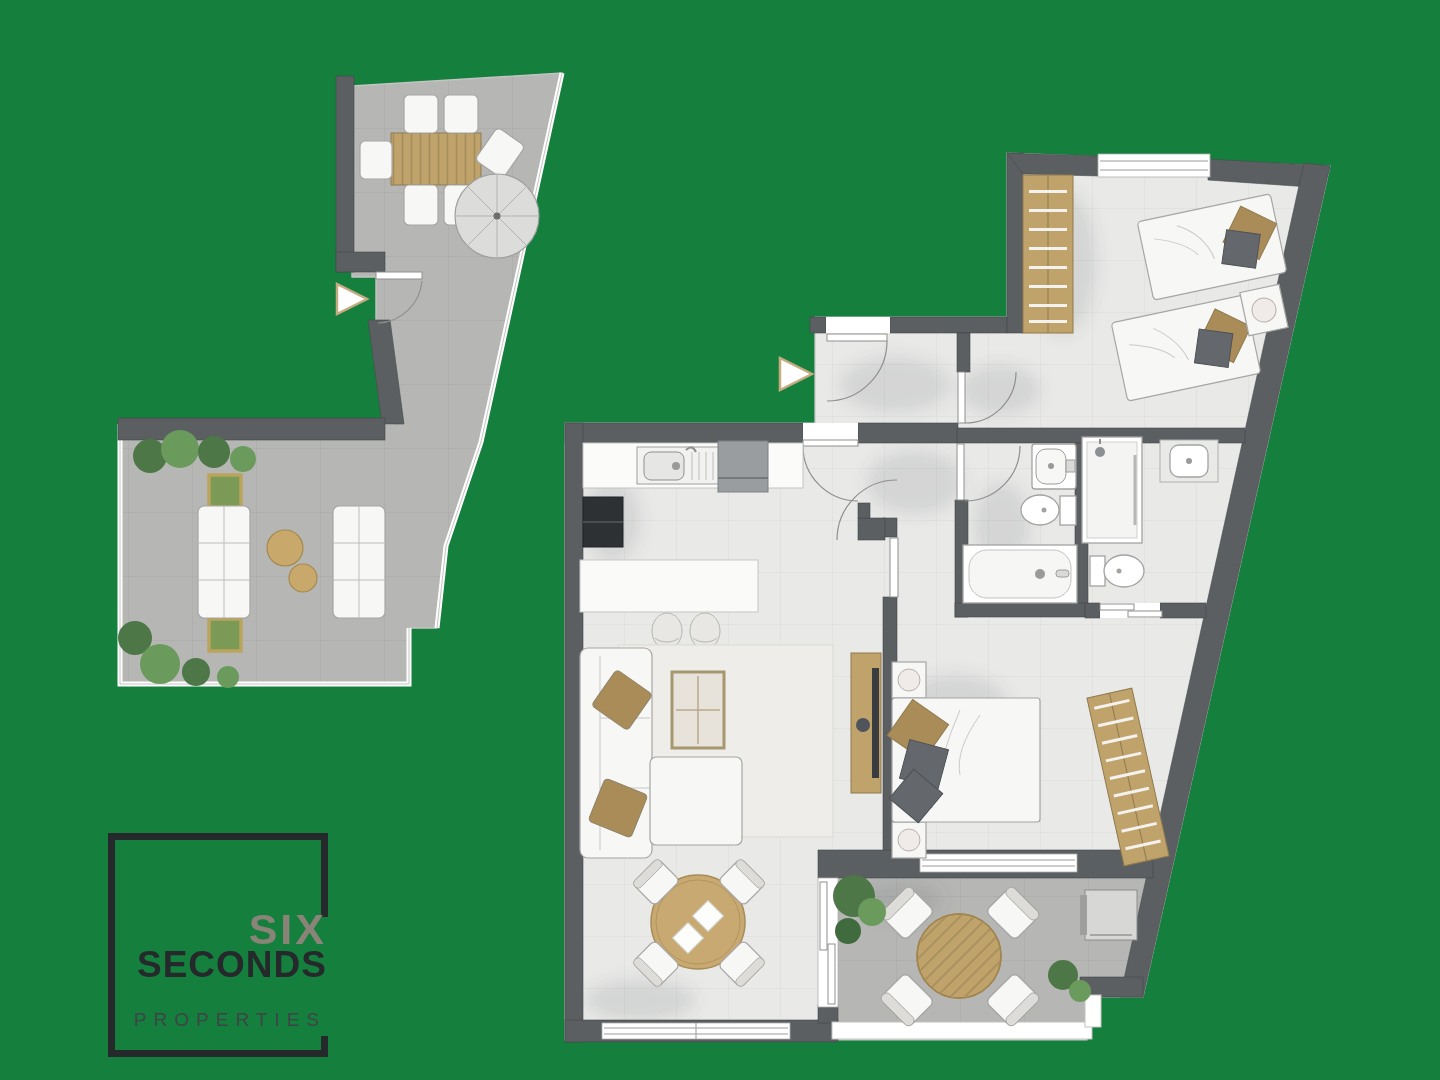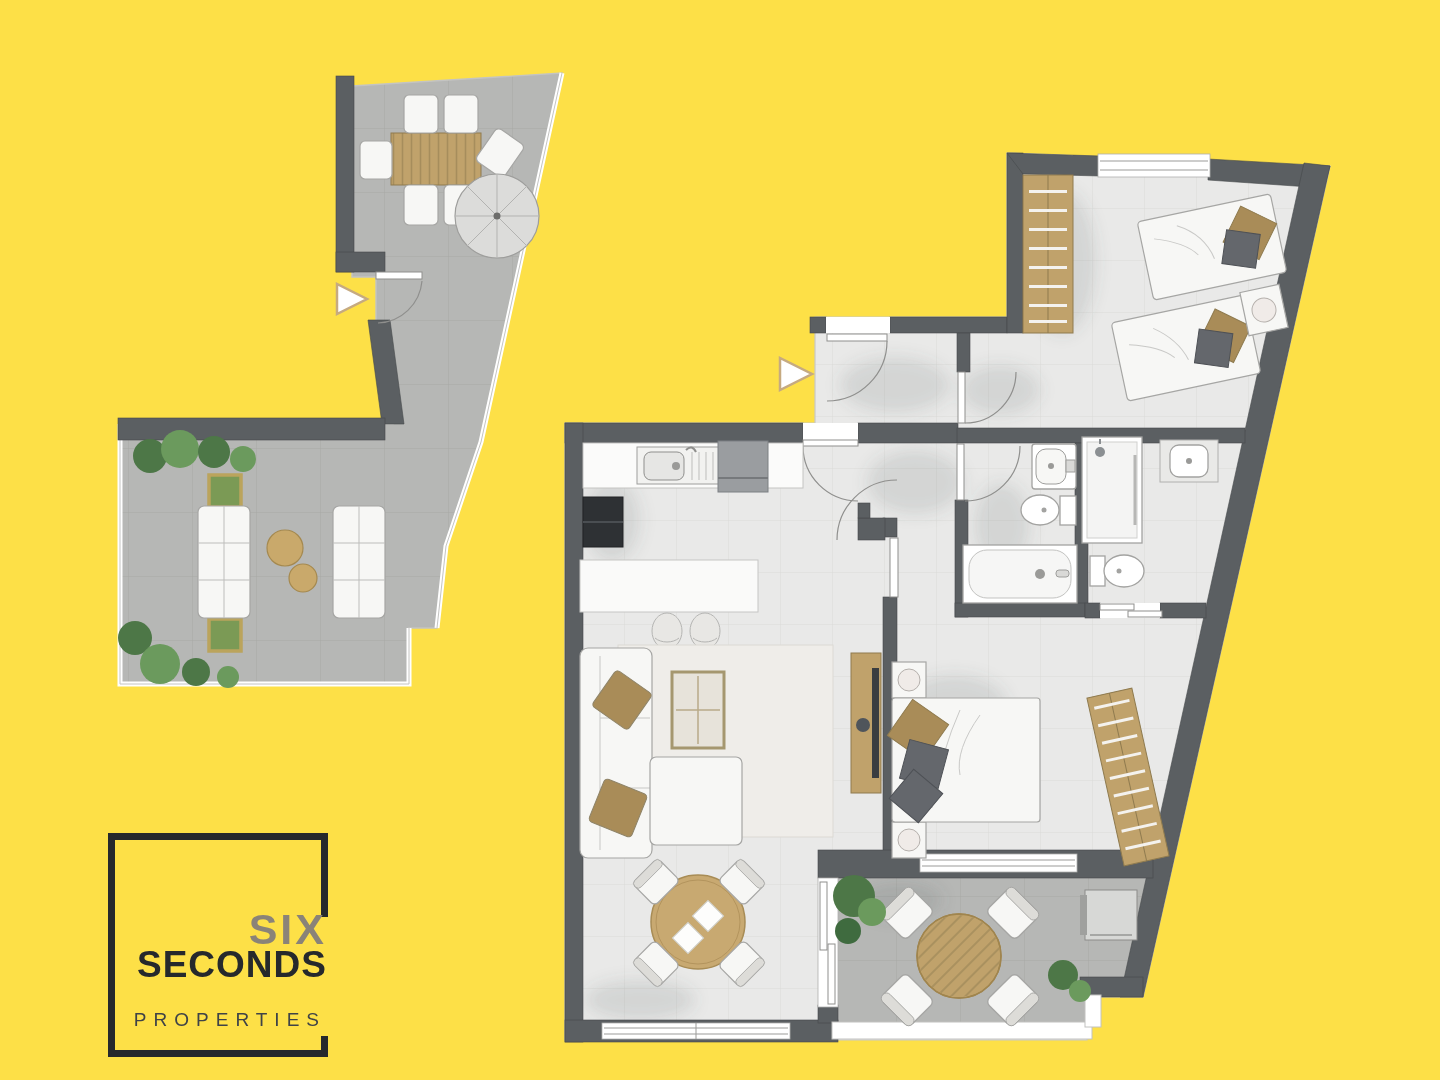--- a/index.html
+++ b/index.html
@@ -1,16 +1,16 @@
 <!DOCTYPE html>
 <html style="--wall: #5b5f62; --indoor_floor: #e9e9e8; --indoor_tile_line: #dbdbd9; --terrace_floor: #b6b7b5; --terrace_tile_line: #a8a9a6; --wood: #c0a26b; --wood_dark: #8f7b4f; --furniture_white: #f7f7f5; --furniture_outline: #a6a6a4; --pillow_tan: #a98c58; --pillow_gray: #64676c; --plant_green: #4d7747; --plant_green_light: #6b9a5d; --arrow_tan: #c6aa80; --appliance_dark: #2e3134; --appliance_gray: #9a9da0; --umbrella: #dcdcda; --rug: #efede9; --logo_black: #26292c; --logo_gray: #8a8378; --logo_properties: #3f4347;"><head>
 <meta charset="utf-8">
 <style>
   html,body{margin:0;padding:0;background:#ffffff;}
-  #canvas{position:relative;width:1440px;height:1080px;background:#fde047;overflow:hidden;
+  #canvas{position:relative;width:1440px;height:1080px;background:#15803d;overflow:hidden;
           font-family:"Liberation Sans", sans-serif;}
   svg text{font-family:"Liberation Sans", sans-serif;}
   .wall{fill:var(--wall);}
   .wood{fill:var(--wood);stroke:var(--wood_dark);stroke-width:1;}
   .white-furn{fill:var(--furniture_white);stroke:var(--furniture_outline);stroke-width:1.2;}
   .fixture{fill:#ffffff;stroke:#a3a3a1;stroke-width:1.3;}
   .arc{fill:none;stroke:#8f8f8d;stroke-width:1.2;}
   .leaf{fill:#ffffff;stroke:#8f8f8d;stroke-width:1;}
   .winline{stroke:#9b9b99;stroke-width:1;}
   .window{fill:#ffffff;stroke:#b0b0ae;stroke-width:0.8;}

